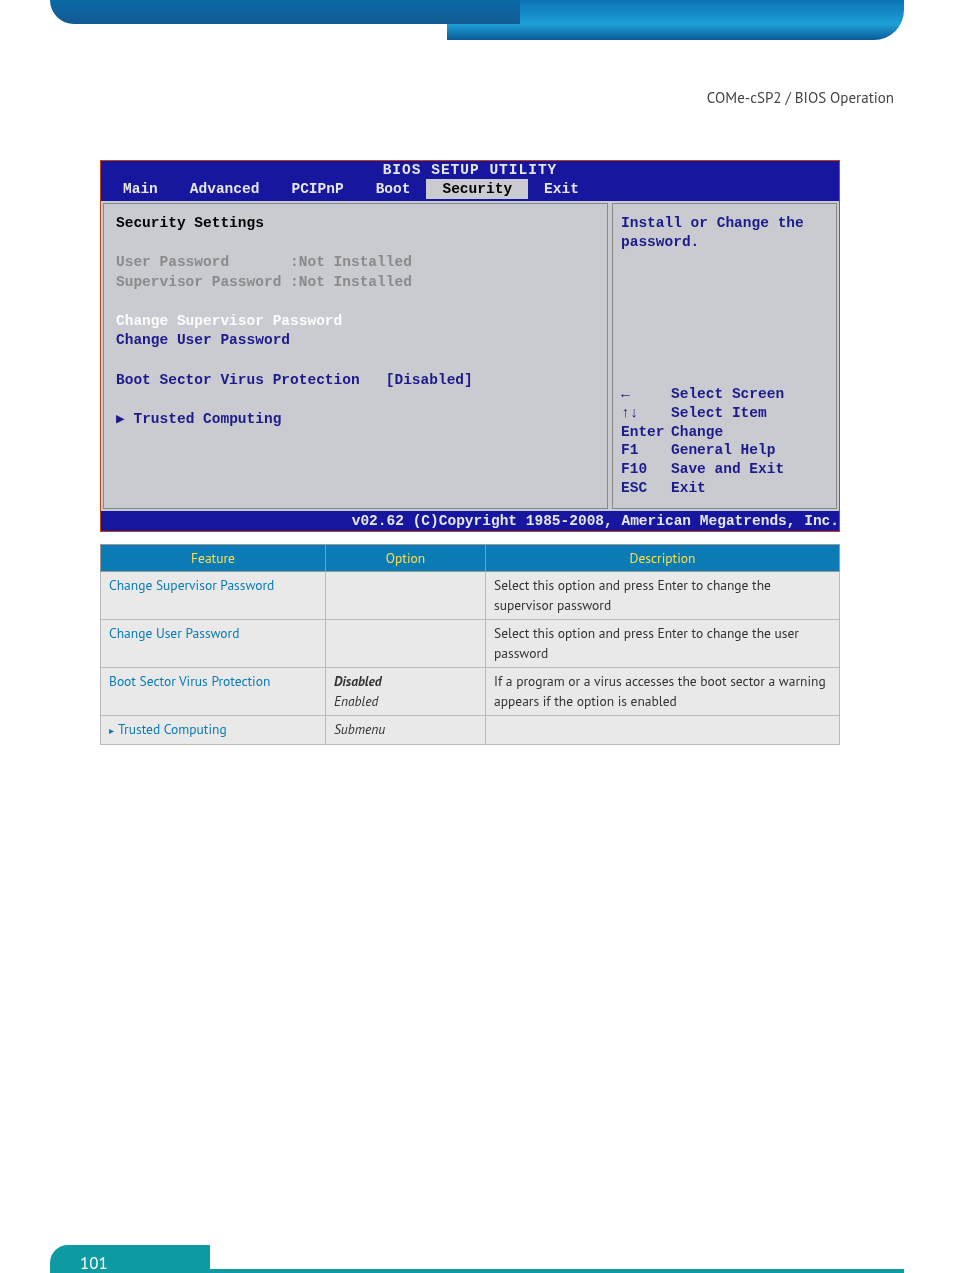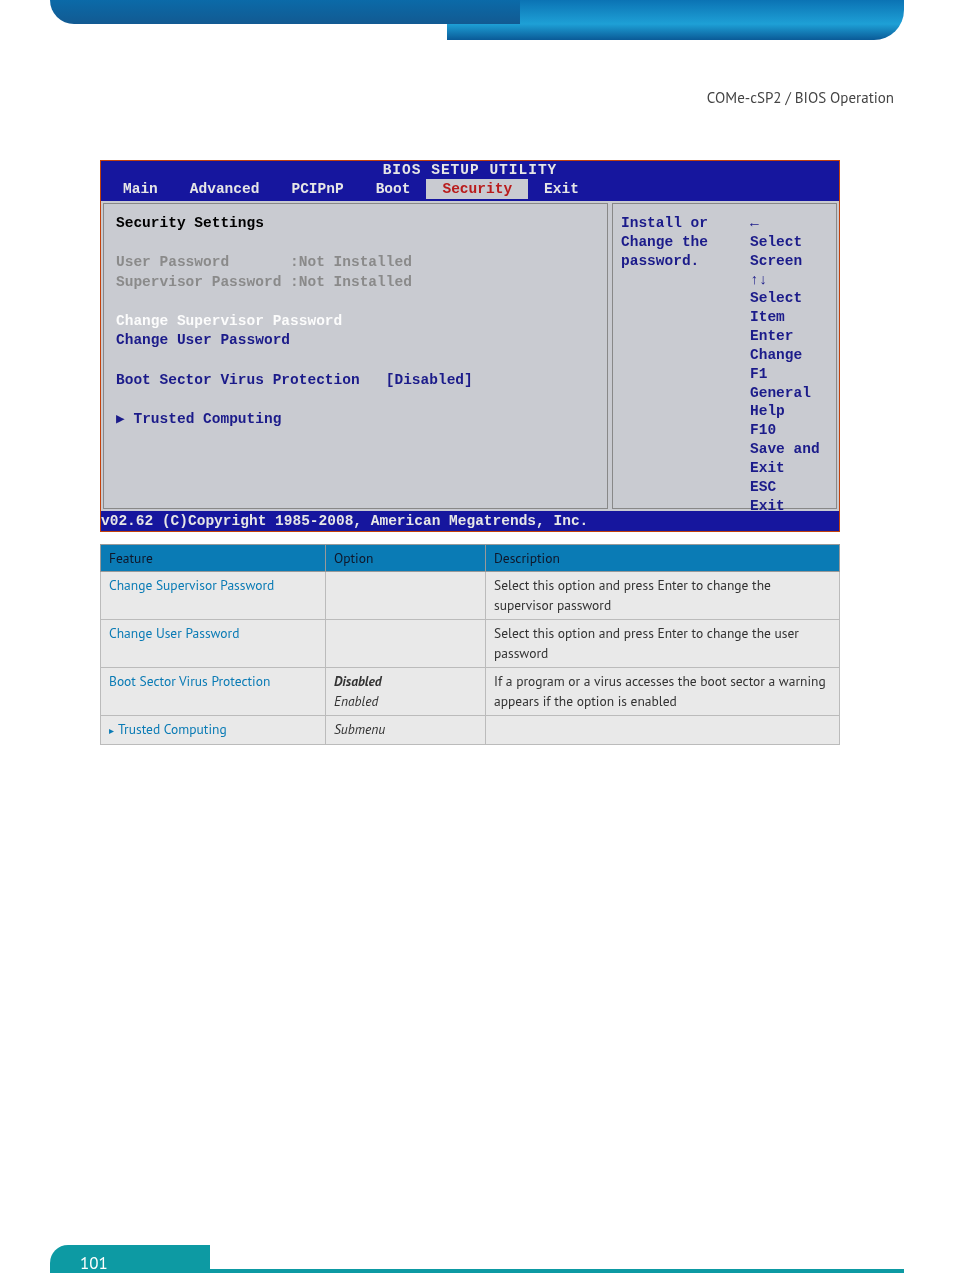--- a/index.html
+++ b/index.html
@@ -87,21 +87,21 @@
     padding: 0 6px 2px 6px;
     font-weight: bold;
     gap: 0;
   }
   .bios-tabs span {
     padding: 2px 16px;
     text-align: center;
   }
   .bios-tabs .active {
     background: #c9cbd1;
-    color: #b91c1c;
+    color: #000000;
   }
   .bios-body {
     display: flex;
     background: #c9cbd1;
     height: 310px;
   }
   .bios-left {
     flex: 1;
     padding: 10px 12px;
     border: 1px solid #888;
@@ -115,44 +115,44 @@
   .bios-left .white { color: #fcfcfc; }
   .bios-right {
     width: 225px;
     border: 1px solid #888;
     margin: 2px;
     padding: 10px 8px;
     color: #1b1b8a;
     font-weight: bold;
     line-height: 1.3;
     display: flex;
-    flex-direction: row;
+    flex-direction: column;
     justify-content: space-between;
   }
   .bios-right .keys .k { display: inline-block; width: 50px; }
   .bios-right .keys .k.sym { color: #1b1b8a; }
   .bios-footer {
     background: #16169e;
     color: #e6e6e6;
-    text-align: left;
+    text-align: right;
     font-weight: bold;
     padding: 2px 0;
   }
 
   
   .desc-table {
     width: 740px;
     margin-top: 12px;
     border-collapse: collapse;
     font-size: 13.5px;
   }
   .desc-table th {
     background: #0a7bb5;
-    color: #0f172a;
-    text-align: left;
+    color: #fde047;
+    text-align: center;
     font-weight: 500;
     padding: 4px 8px;
     border: 1px solid #999;
   }
   .desc-table td {
     border: 1px solid #bbb;
     padding: 4px 8px;
     vertical-align: top;
     background: #e9e9e9;
     line-height: 1.45;

